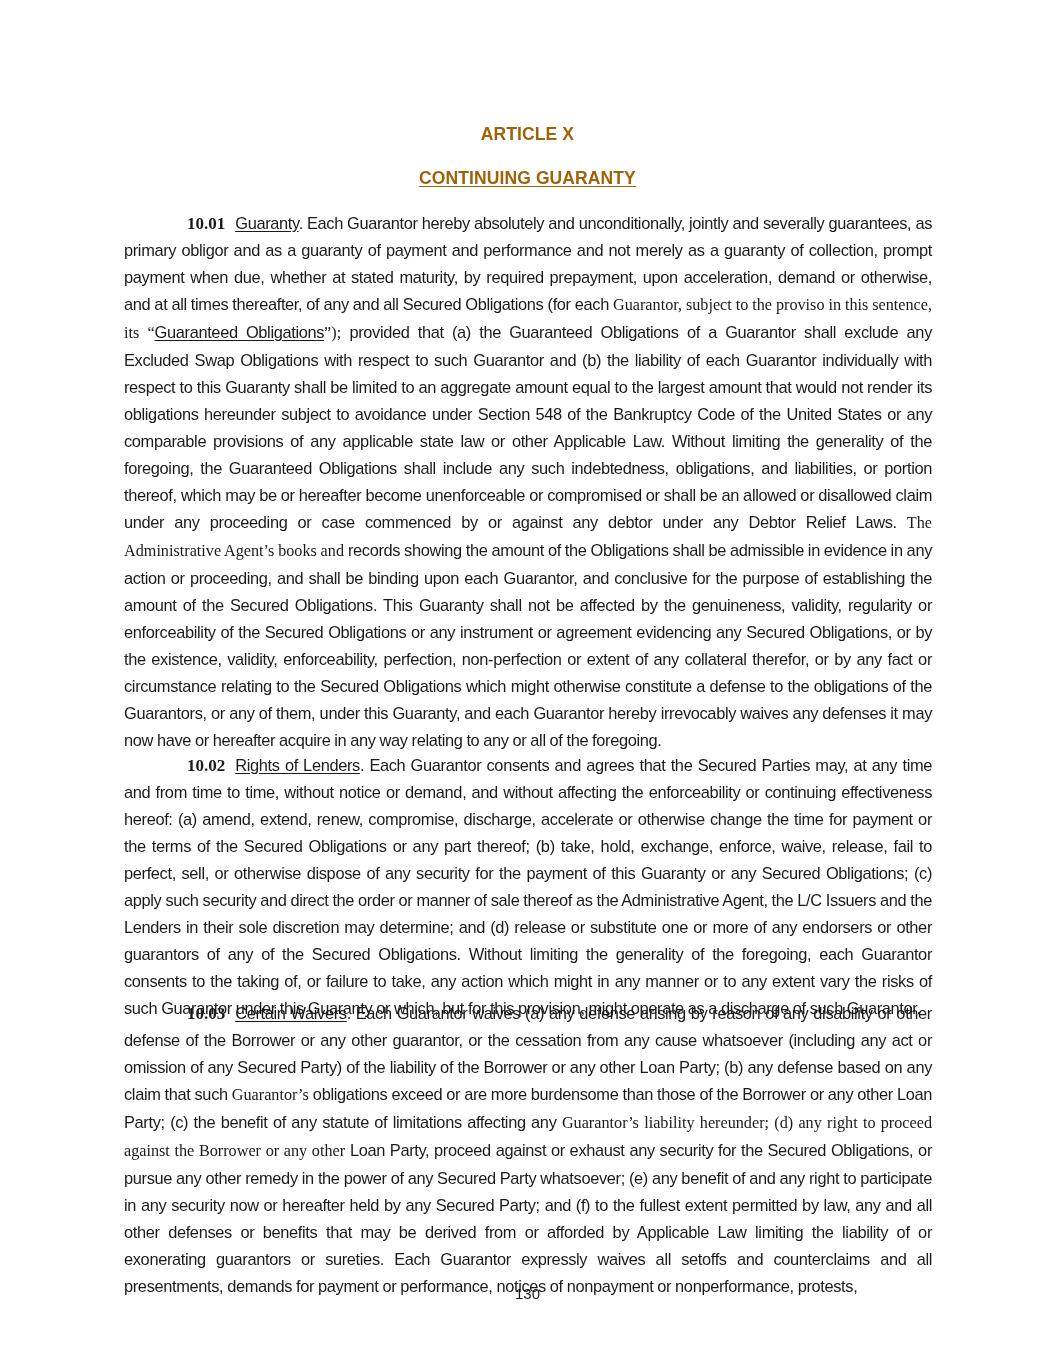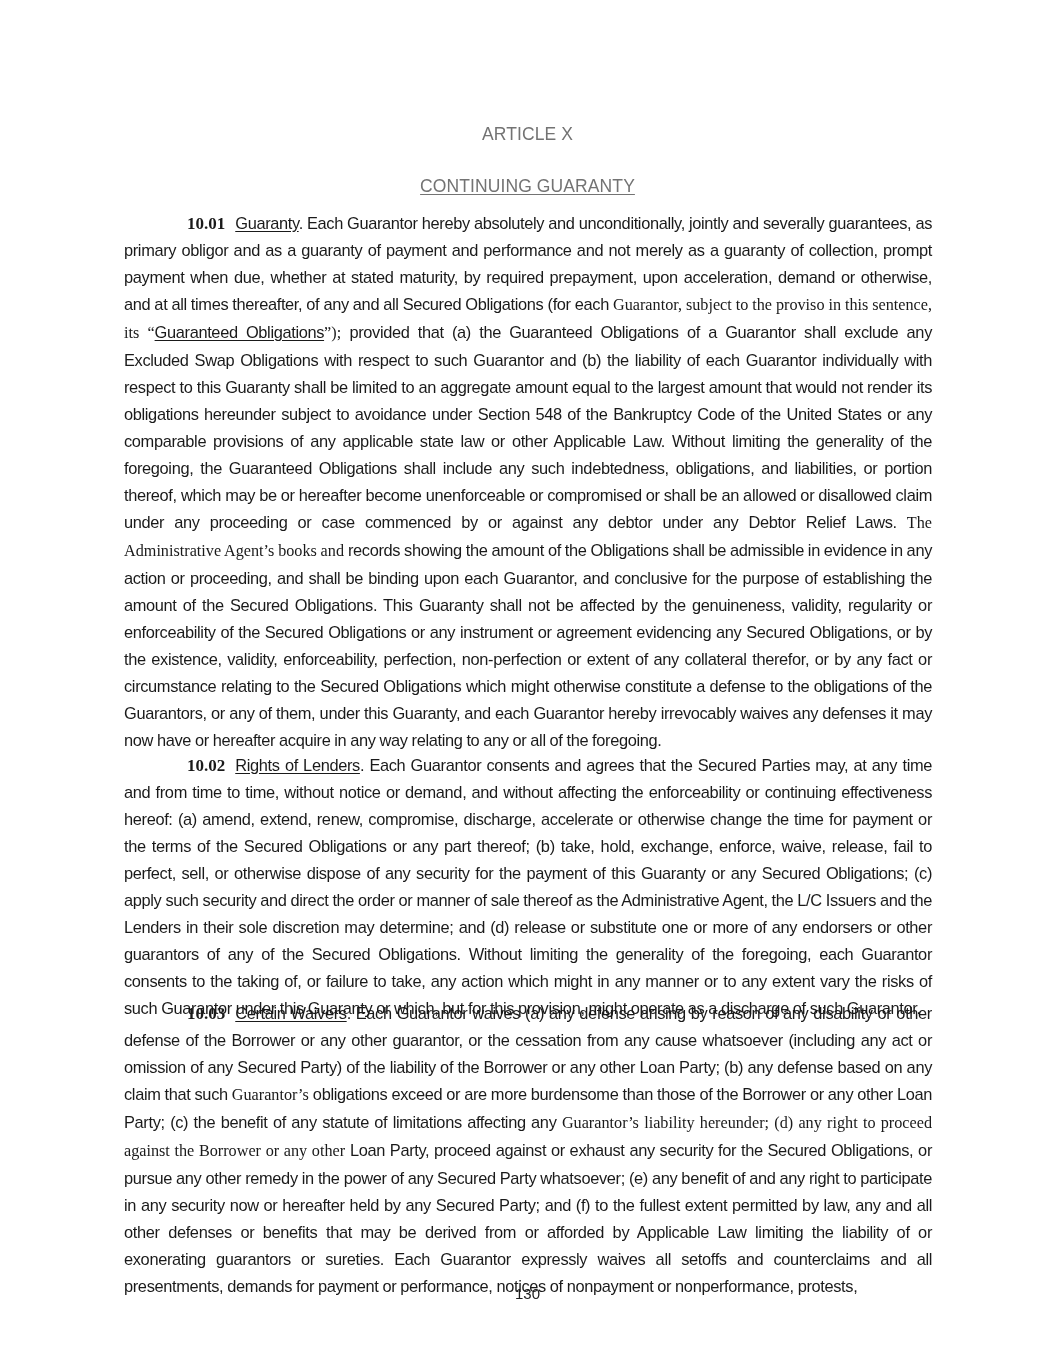--- a/index.html
+++ b/index.html
@@ -4,24 +4,24 @@
   <style>
     html, body { margin: 0; padding: 0; background: #ffffff; }
     body { width: 1055px; height: 1365px; position: relative; overflow: hidden; }
     .page {
       position: absolute; left: 0; top: 0; width: 1055px; height: 1365px;
       background: #ffffff; color: #1a1a1a;
       font-family: "Liberation Sans", sans-serif;
     }
     .heading {
       position: absolute; left: 0; width: 1055px; text-align: center;
-      font-size: 17.5px; color: #737373; letter-spacing: 0.1px;
+      font-size: 17.5px; color: #a16207; letter-spacing: 0.1px; font-weight: bold;
     }
     .article-title { top: 124px; }
-    .article-subtitle { top: 168px; margin-top: 8px; }
+    .article-subtitle { top: 168px; }
     .article-subtitle span { text-decoration: underline; text-underline-offset: 2px; }
     .section {
       position: absolute; left: 124px; width: 808px;
       font-size: 16.4px; line-height: 27px; text-align: justify;
       letter-spacing: -0.35px; word-spacing: -0.3px;
       font-stretch: condensed;
     }
     .sec-1 { top: 210px; }
     .sec-2 { top: 752px; }
     .sec-3 { top: 968px; margin-top: 32px; }

